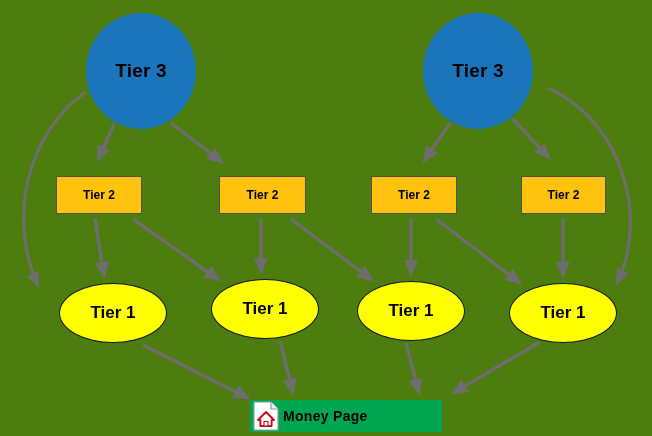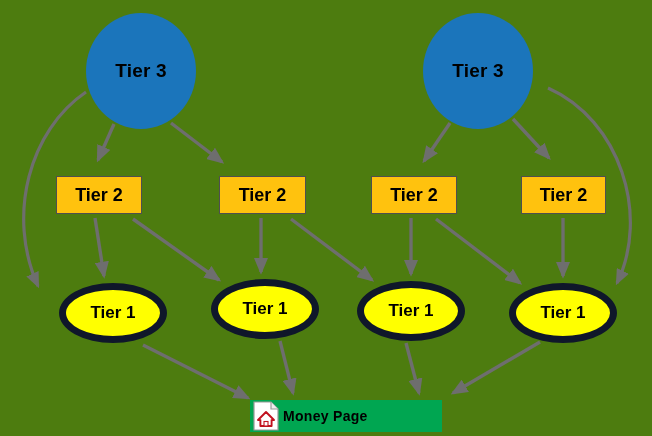--- a/index.html
+++ b/index.html
@@ -38,26 +38,26 @@
   }
   .tier3-node {
     border-radius: 50%;
     background: #1b75bb;
     font-size: 19px;
     letter-spacing: 0.2px;
   }
   .tier2-node {
     background: #ffc20e;
     border: 1px solid #4f4f4f;
-    font-size: 18px;
+    font-size: 12px;
   }
   .tier1-node {
     border-radius: 50%;
     background: #ffff00;
-    border: 7px solid #0f172a;
+    border: 1px solid #0f172a;
     font-size: 17px;
   }
   .money-node {
     background: #00a651;
     display: flex;
     align-items: center;
     justify-content: flex-start;
     padding: 0;
   }
   .money-label {

